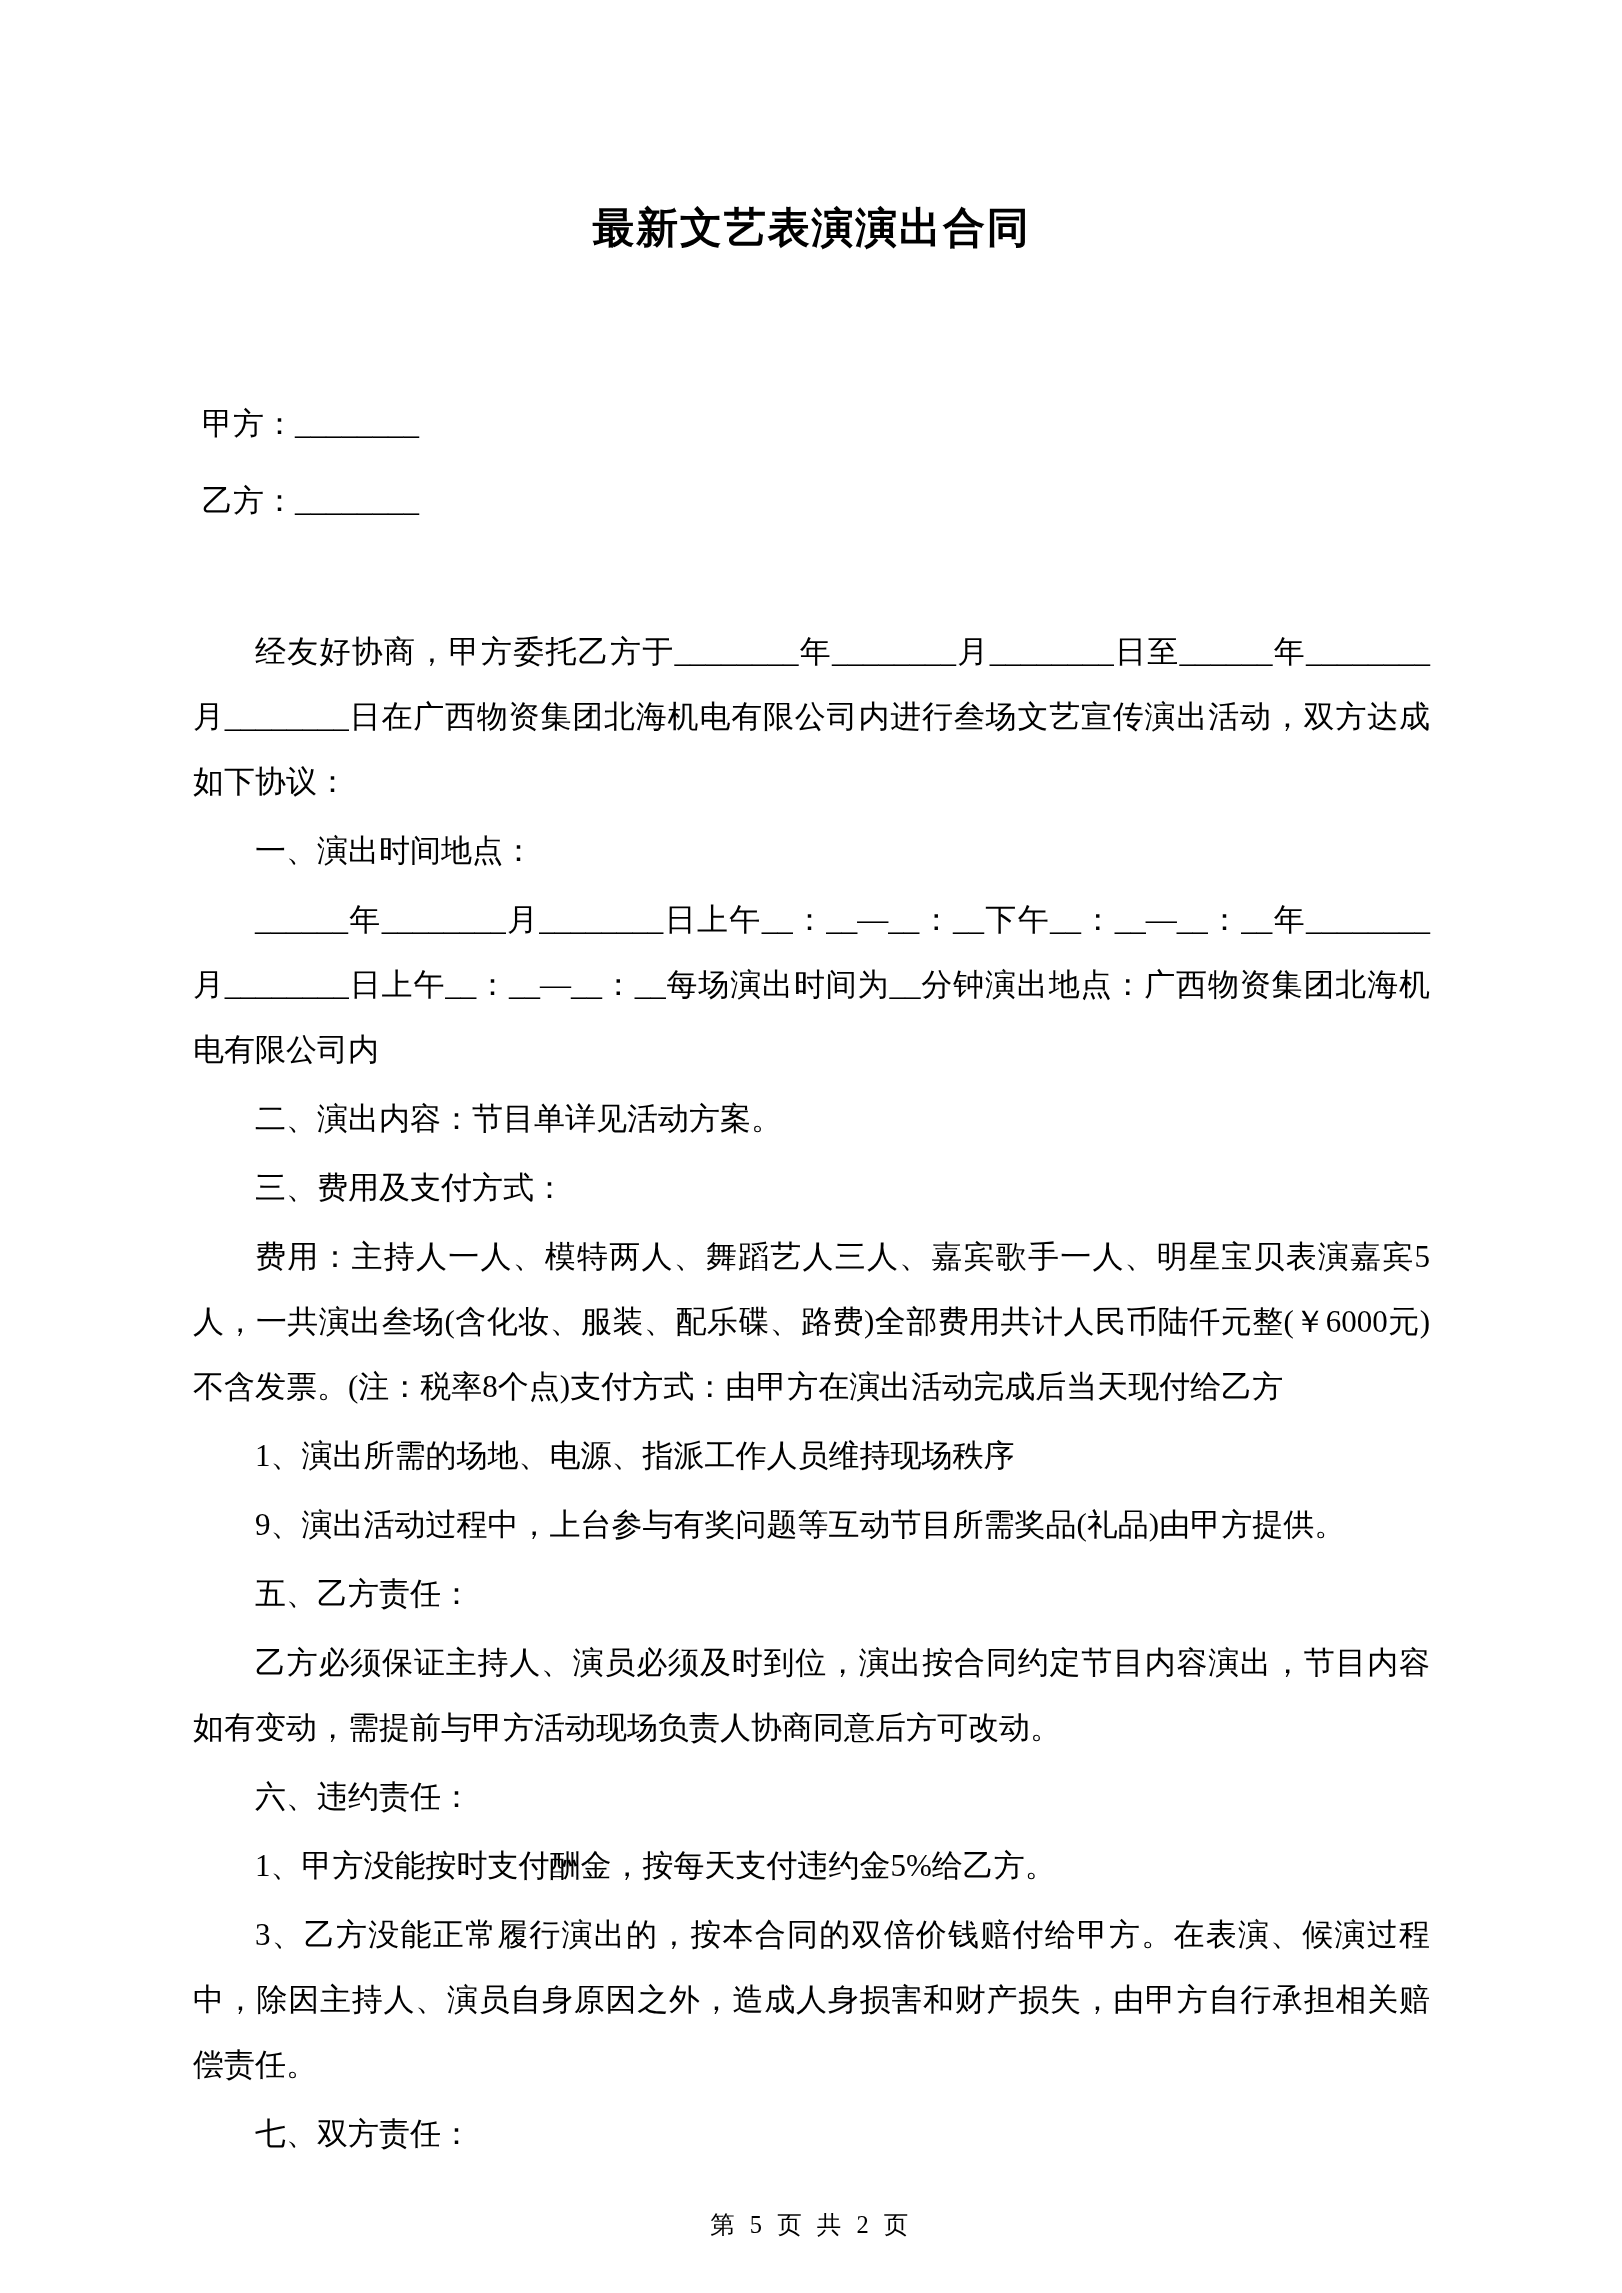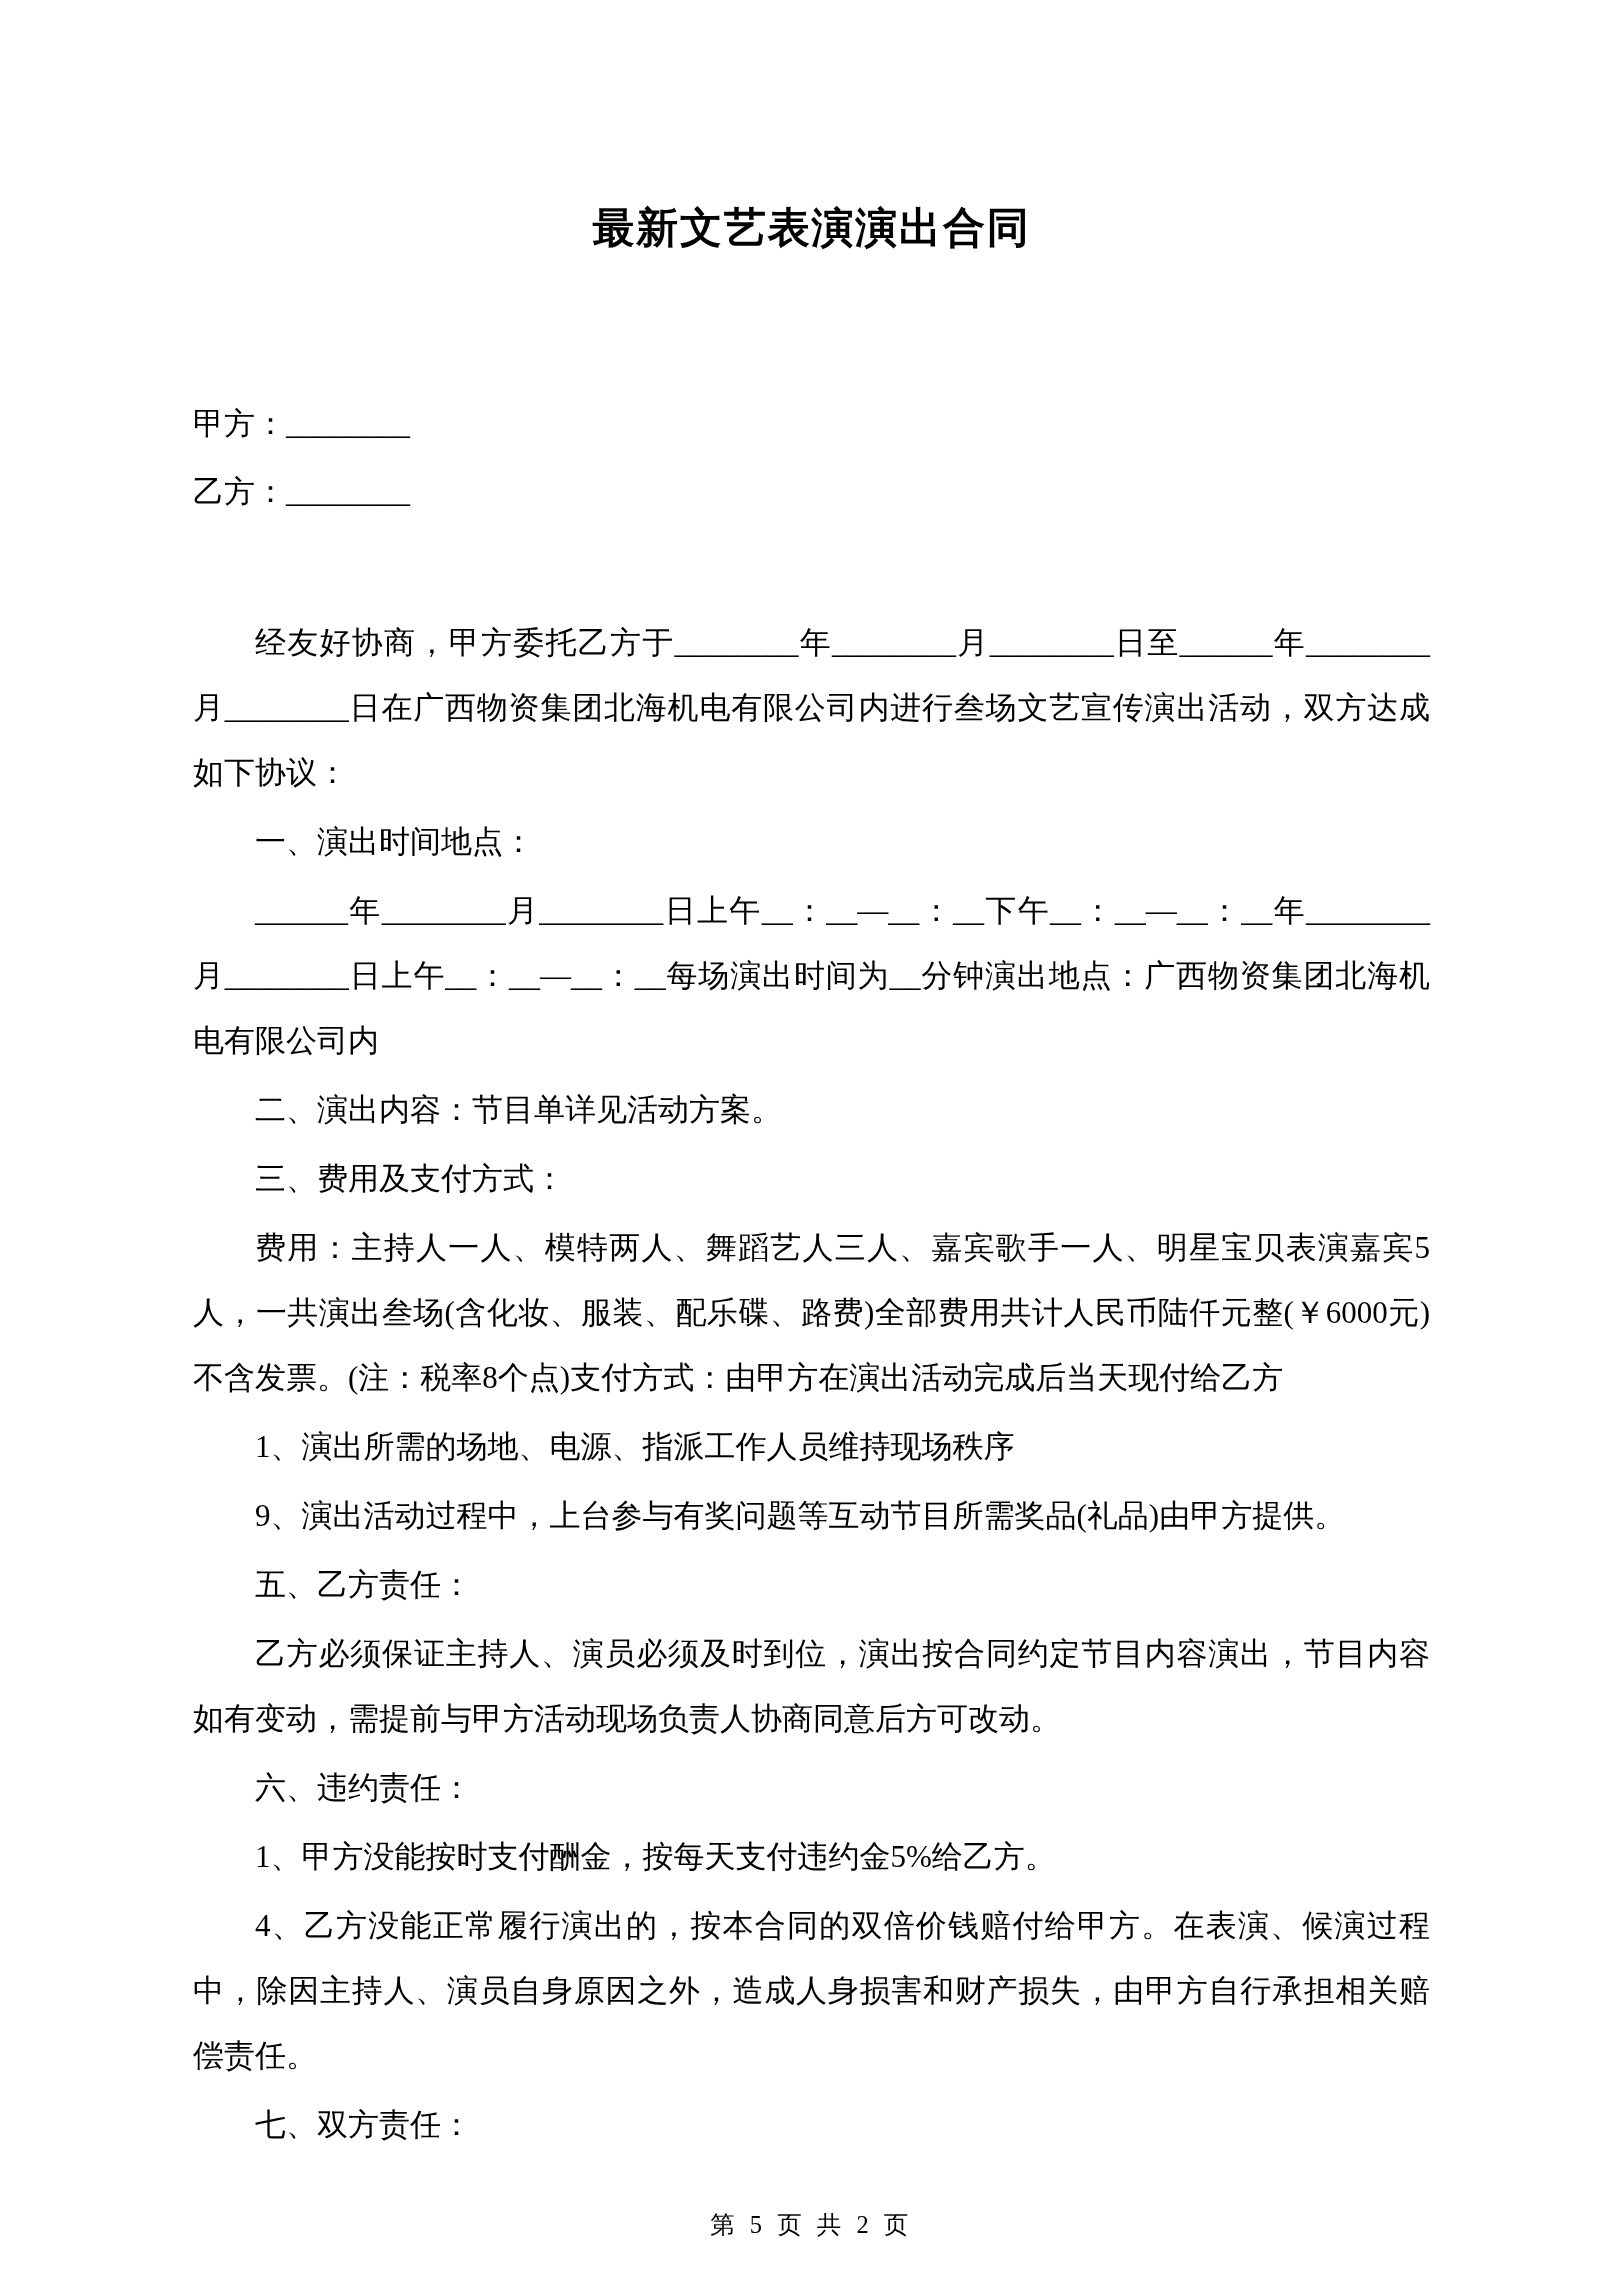--- a/index.html
+++ b/index.html
@@ -20,21 +20,21 @@
     text-align: center;
     font-size: 42px;
     font-weight: bold;
     font-family: "DejaVu Sans", "Liberation Sans", sans-serif;
     letter-spacing: 1.8px;
   }
   .parties {
     margin: 136px 189px 0 189px;
   }
   .party {
-    margin: 4px;
+    margin: 13px;
     font-size: 31px;
     line-height: 64px;
     white-space: pre;
   }
   .body-text {
     margin: 86px 189px 0 189px;
   }
   .para {
     margin: 4px;
     font-size: 31px;
@@ -73,20 +73,20 @@
     <p class="para">______年________月________日上午__：__—__：__下午__：__—__：__年________月________日上午__：__—__：__每场演出时间为__分钟演出地点：广西物资集团北海机电有限公司内</p>
     <p class="para">二、演出内容：节目单详见活动方案。</p>
     <p class="para">三、费用及支付方式：</p>
     <p class="para">费用：主持人一人、模特两人、舞蹈艺人三人、嘉宾歌手一人、明星宝贝表演嘉宾5人，一共演出叁场(含化妆、服装、配乐碟、路费)全部费用共计人民币陆仟元整(￥6000元)不含发票。(注：税率8个点)支付方式：由甲方在演出活动完成后当天现付给乙方</p>
     <p class="para">1、演出所需的场地、电源、指派工作人员维持现场秩序</p>
     <p class="para">9、演出活动过程中，上台参与有奖问题等互动节目所需奖品(礼品)由甲方提供。</p>
     <p class="para">五、乙方责任：</p>
     <p class="para">乙方必须保证主持人、演员必须及时到位，演出按合同约定节目内容演出，节目内容如有变动，需提前与甲方活动现场负责人协商同意后方可改动。</p>
     <p class="para">六、违约责任：</p>
     <p class="para">1、甲方没能按时支付酬金，按每天支付违约金5%给乙方。</p>
-    <p class="para">4、乙方没能正常履行演出的，按本合同的双倍价钱赔付给甲方。在表演、候演过程中，除因主持人、演员自身原因之外，造成人身损害和财产损失，由甲方自行承担相关赔偿责任。</p>
+    <p class="para">3、乙方没能正常履行演出的，按本合同的双倍价钱赔付给甲方。在表演、候演过程中，除因主持人、演员自身原因之外，造成人身损害和财产损失，由甲方自行承担相关赔偿责任。</p>
     <p class="para">七、双方责任：</p>
   </div>
 
   <div class="footer">第 5 页 共 2 页</div>
 
 </div>
 
 
 </body></html>

